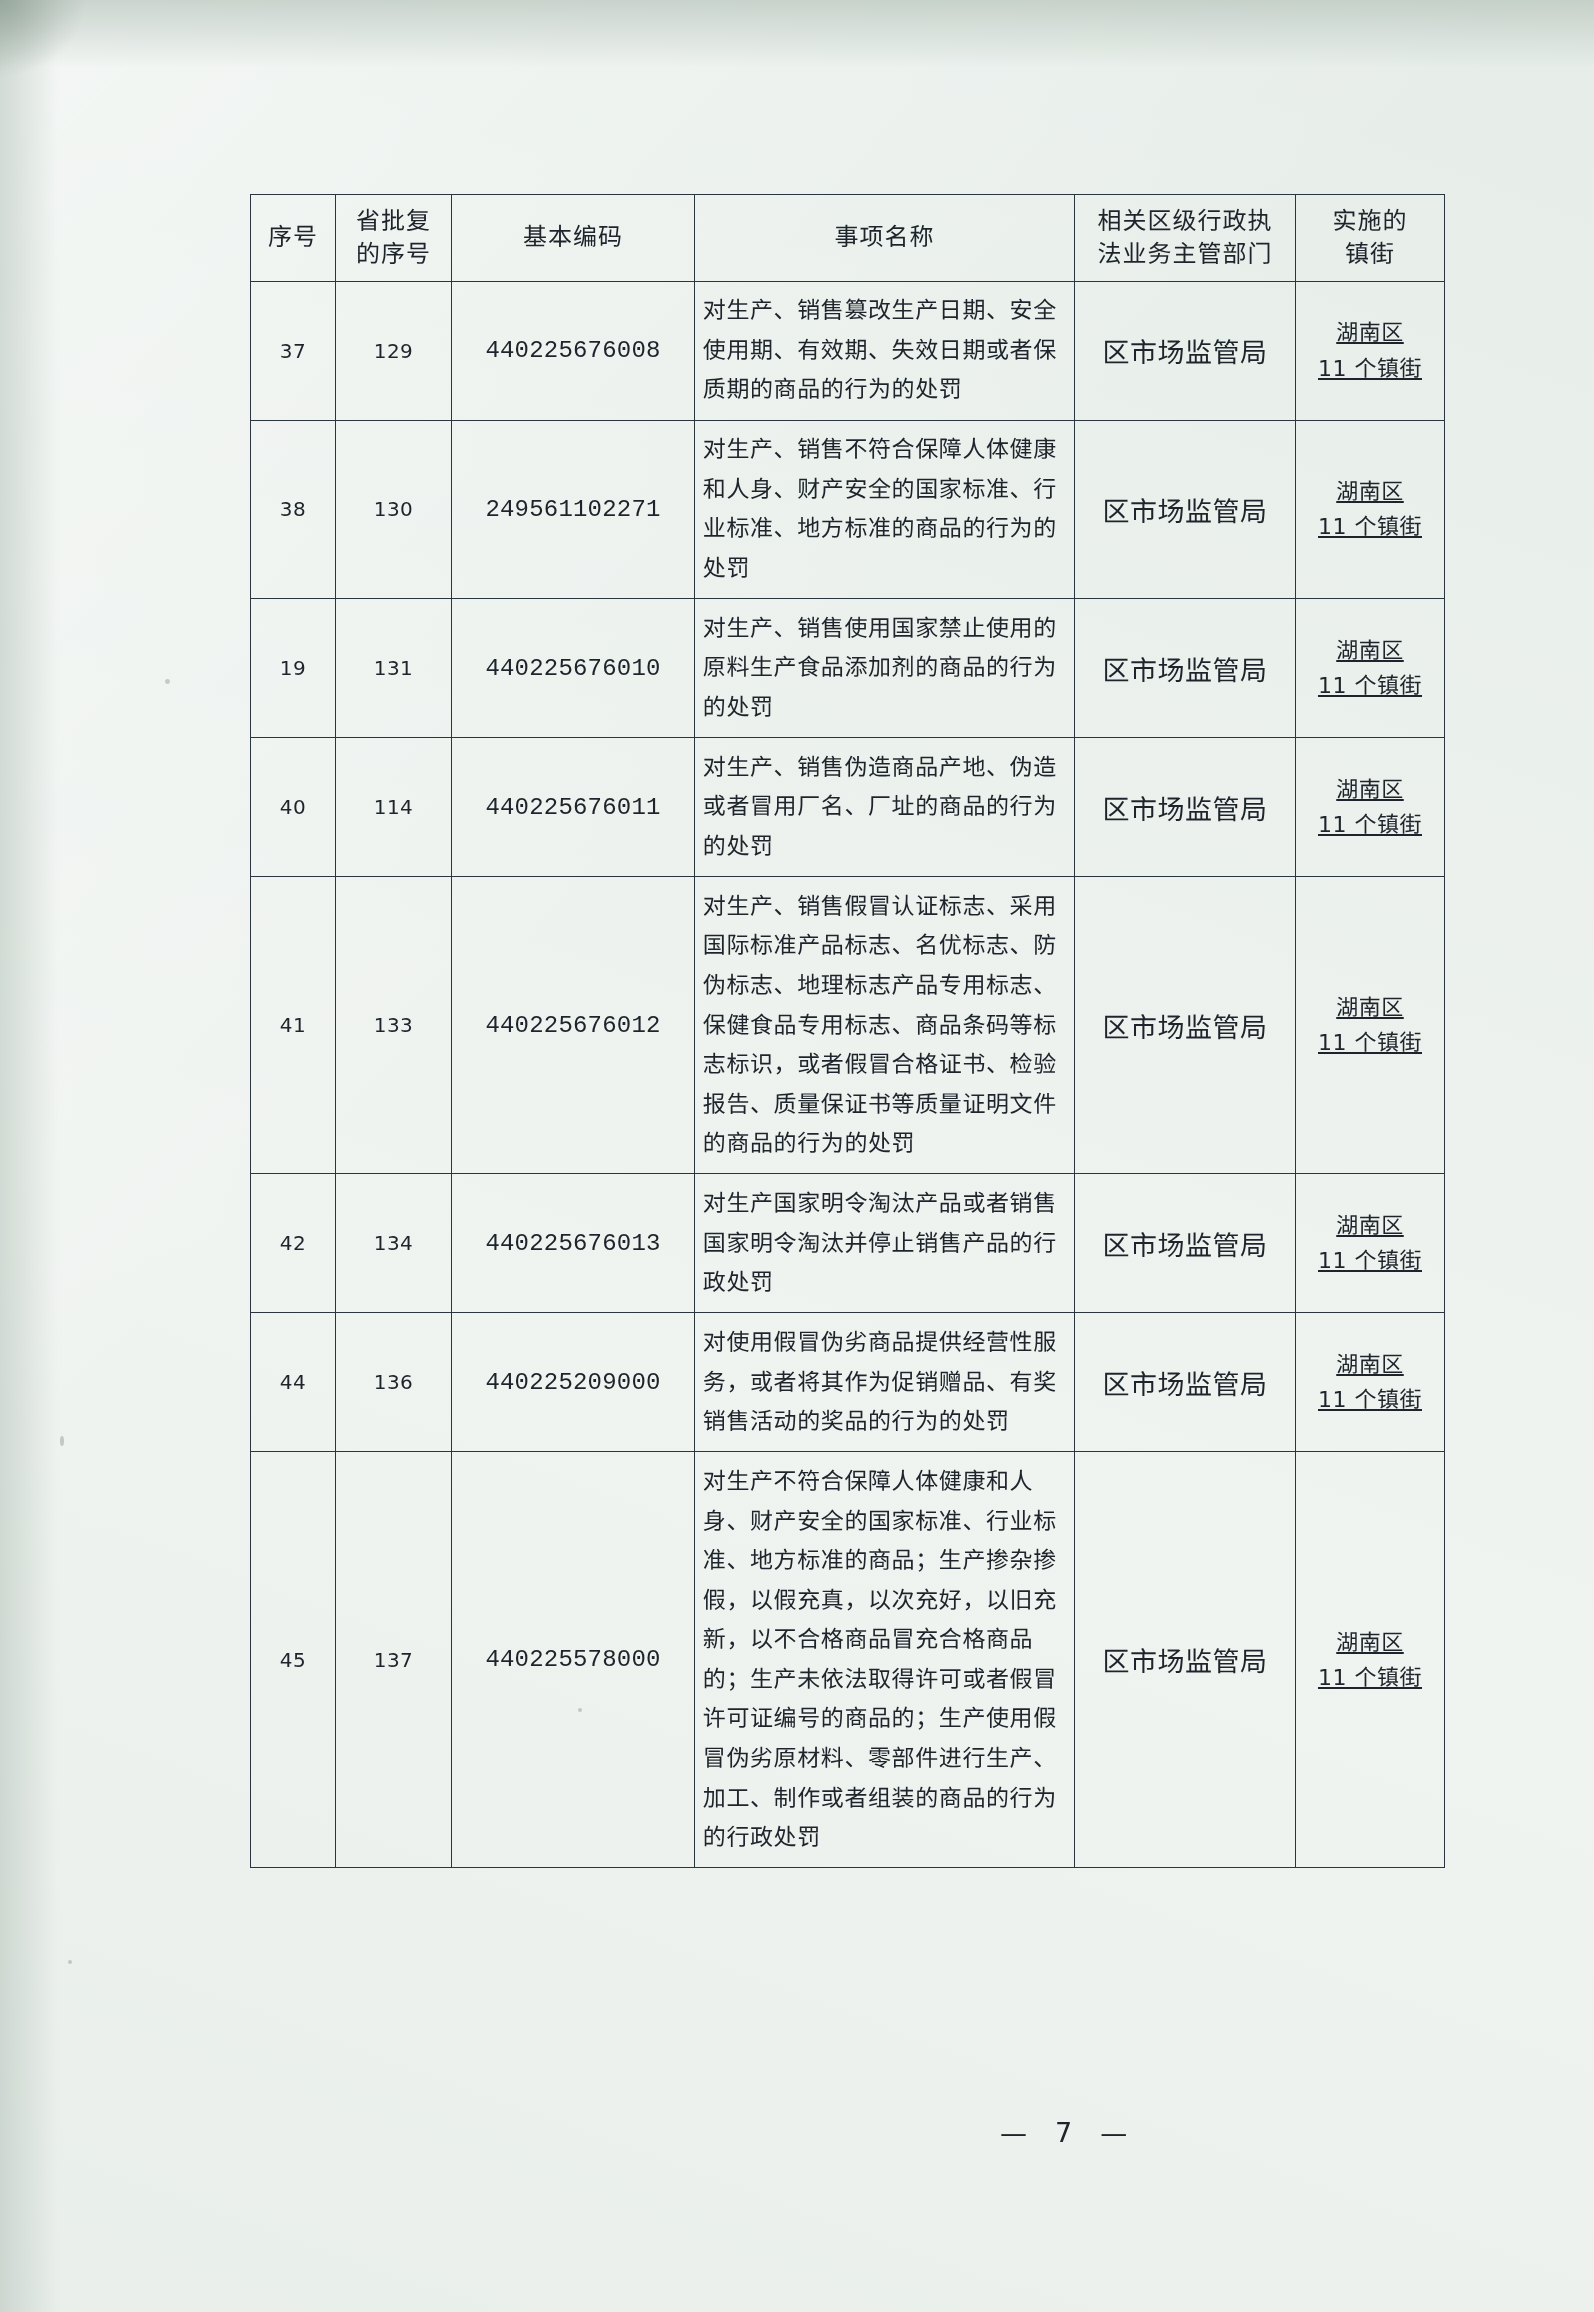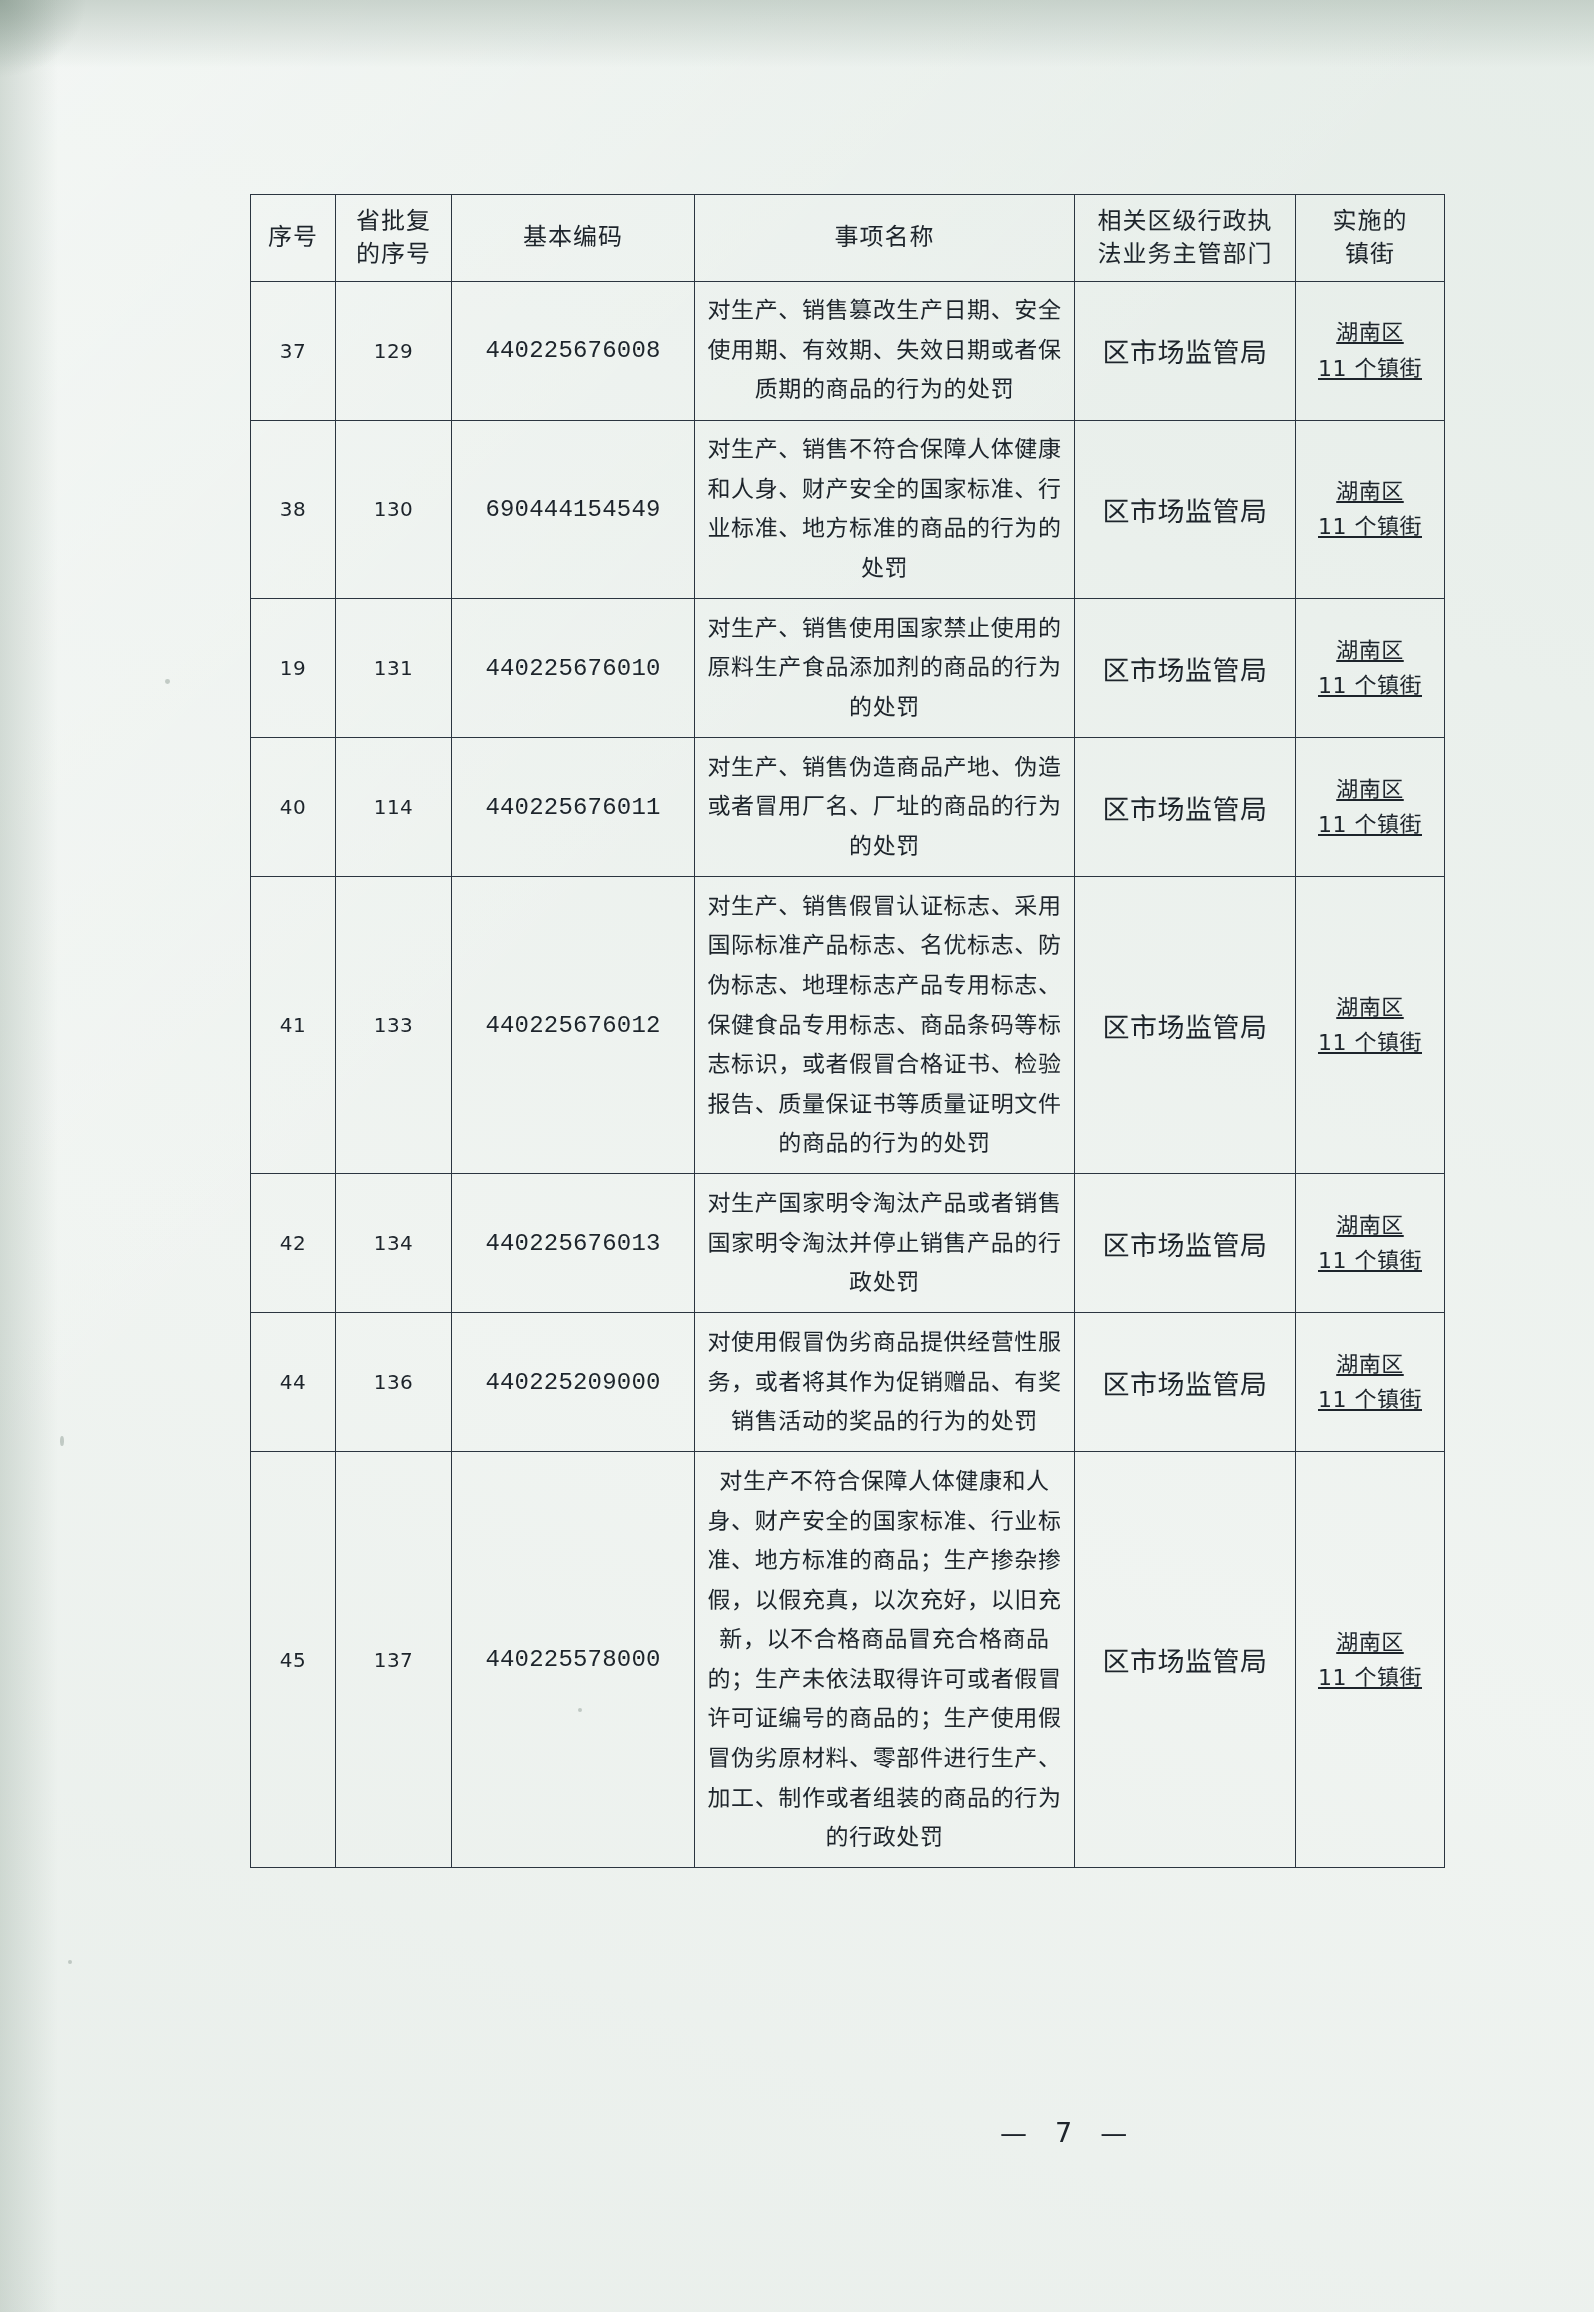--- a/index.html
+++ b/index.html
@@ -91,21 +91,21 @@
   td.c-town {
     font-size: 22px;
     line-height: 1.6;
     letter-spacing: 0.5px;
   }
   td.c-dept { font-size: 27px; letter-spacing: 0.5px; }
   td.c-name {
     font-size: 23px;
     line-height: 1.72;
     letter-spacing: 0.6px;
-    text-align: center;
+    text-align: left;
     padding-left: 11.6px;
     padding-right: 9.7px;
   }
   .town-line { display: block; text-decoration: underline; }
 
   .page-number {
     position: absolute;
     left: 0;
     top: 2117px;
     width: 1594px;
@@ -169,21 +169,21 @@
           <td class="c-name">对生产、销售篡改生产日期、安全使用期、有效期、失效日期或者保质期的商品的行为的处罚</td>
           <td class="c-dept">区市场监管局</td>
           <td class="c-town">
             <span class="town-line">湖南区</span>
             <span class="town-line">11 个镇街</span>
           </td>
         </tr>
         <tr>
           <td class="c-seq">38</td>
           <td class="c-prov">130</td>
-          <td class="c-code">690444154549</td>
+          <td class="c-code">249561102271</td>
           <td class="c-name">对生产、销售不符合保障人体健康和人身、财产安全的国家标准、行业标准、地方标准的商品的行为的处罚</td>
           <td class="c-dept">区市场监管局</td>
           <td class="c-town">
             <span class="town-line">湖南区</span>
             <span class="town-line">11 个镇街</span>
           </td>
         </tr>
         <tr>
           <td class="c-seq">19</td>
           <td class="c-prov">131</td>

